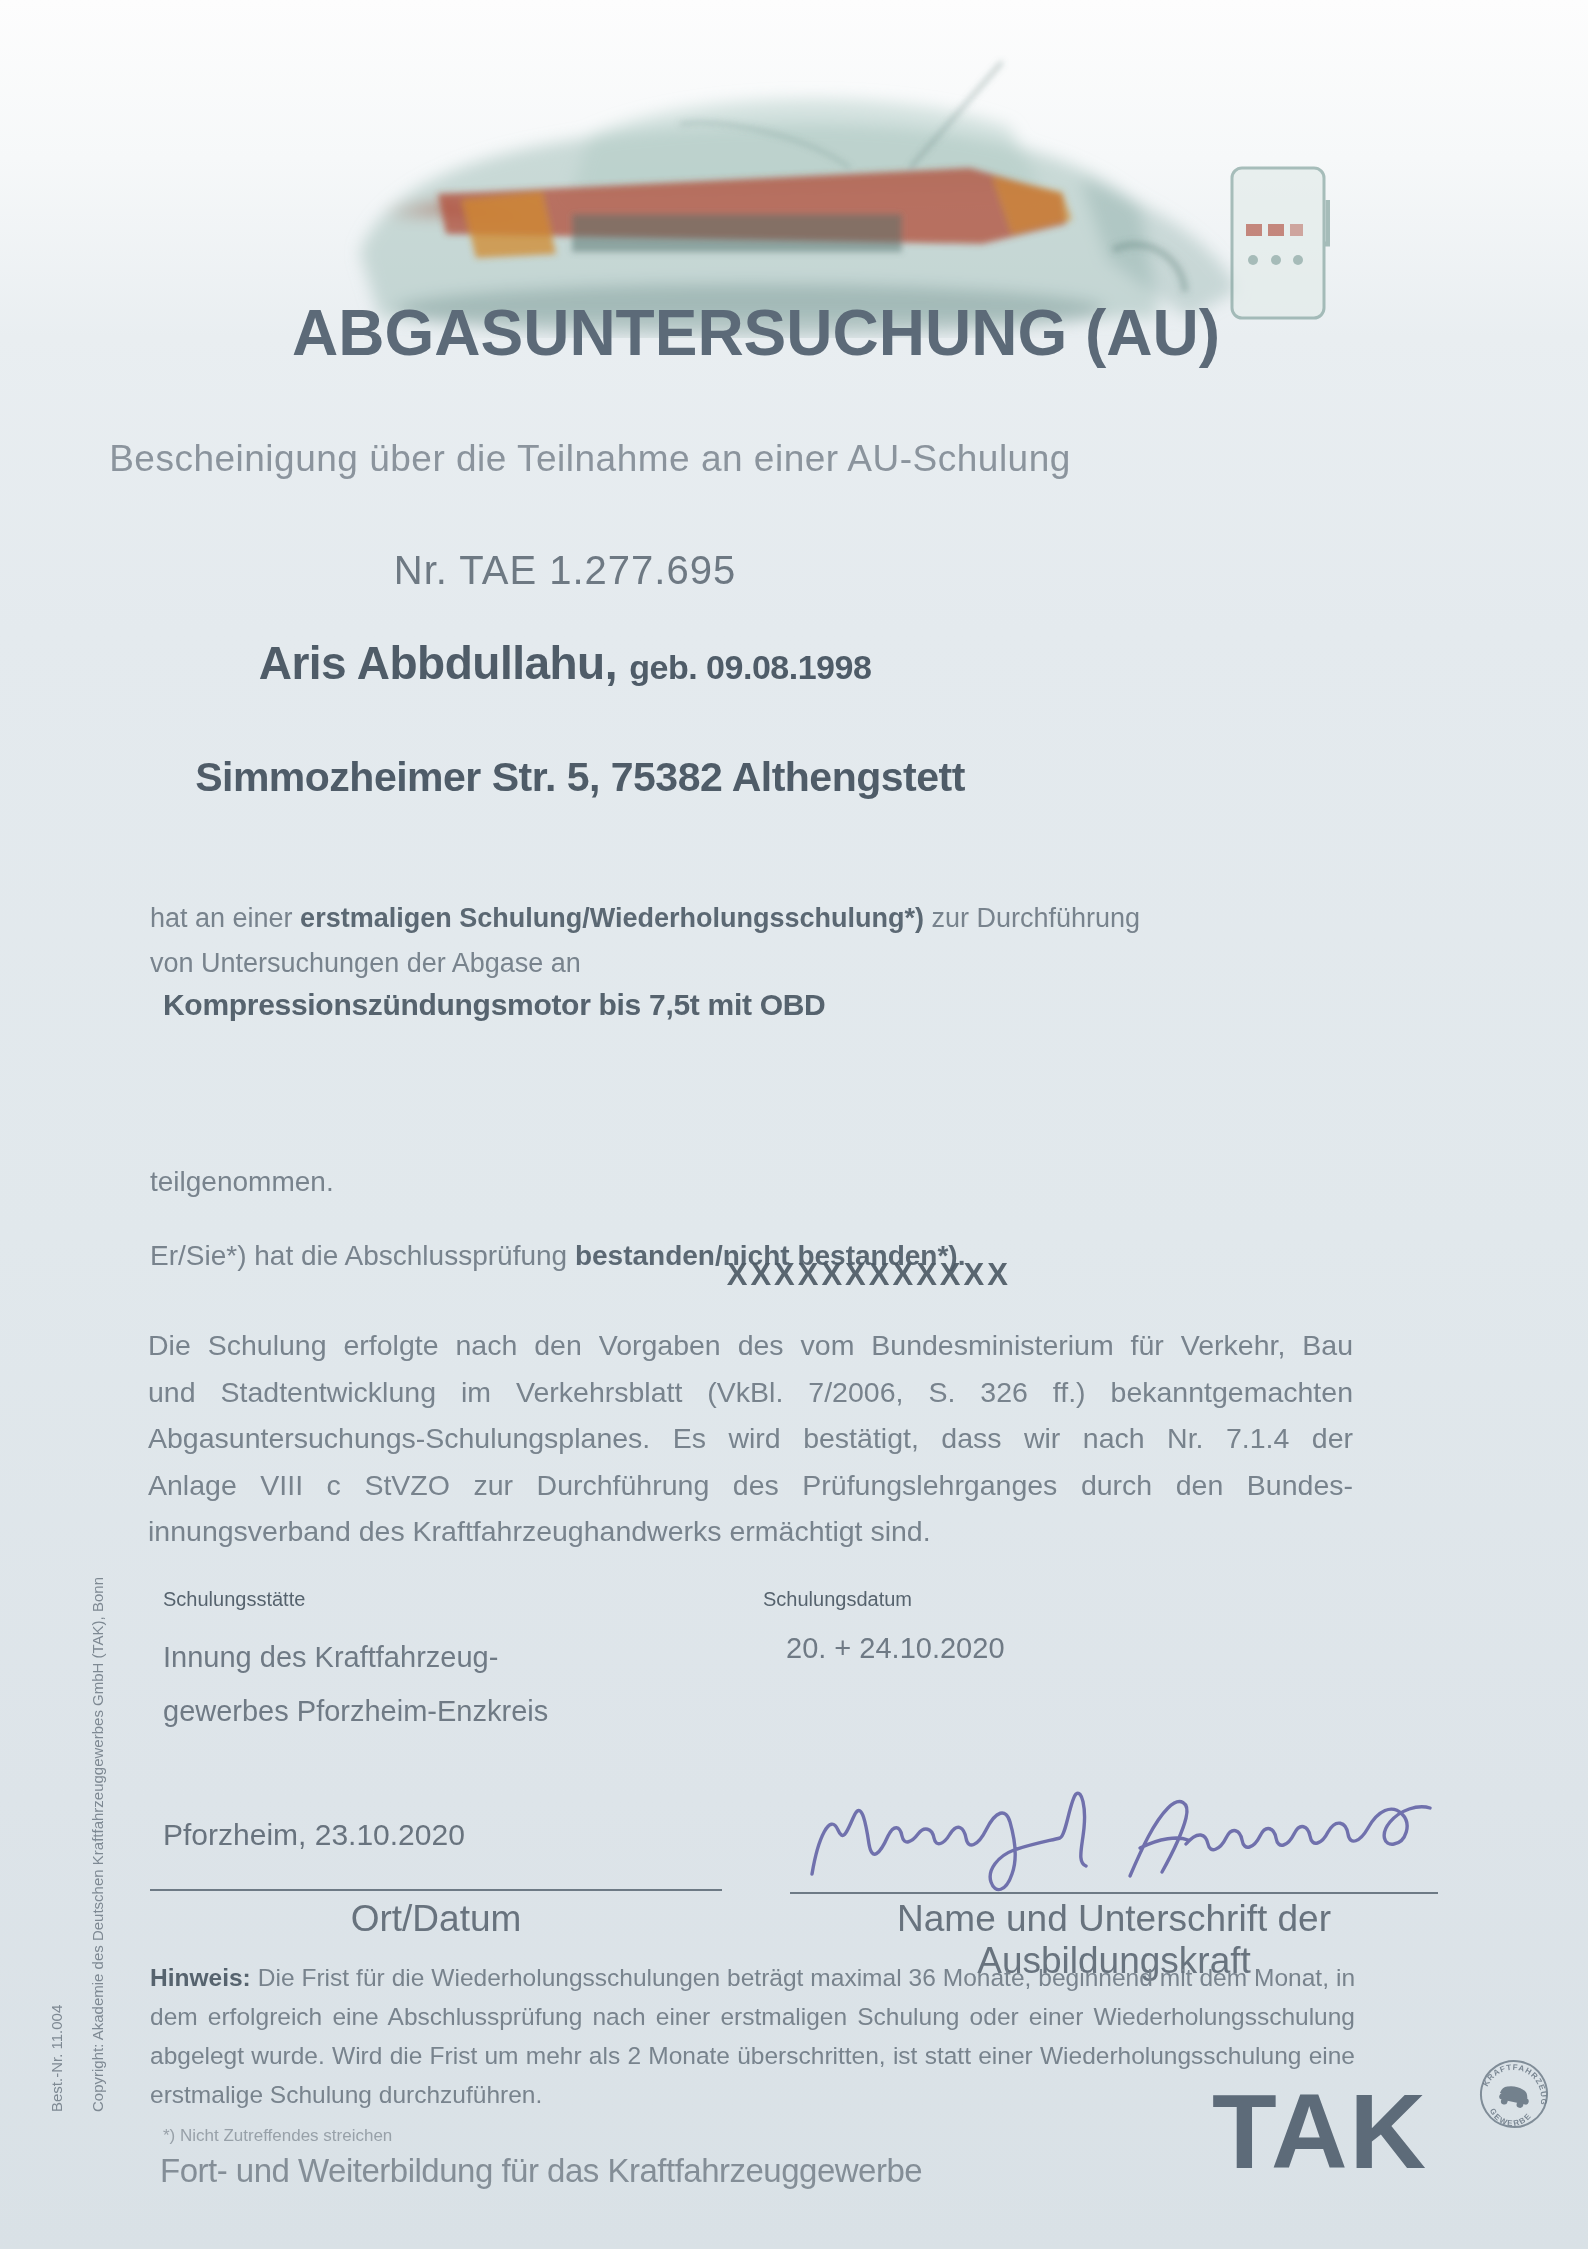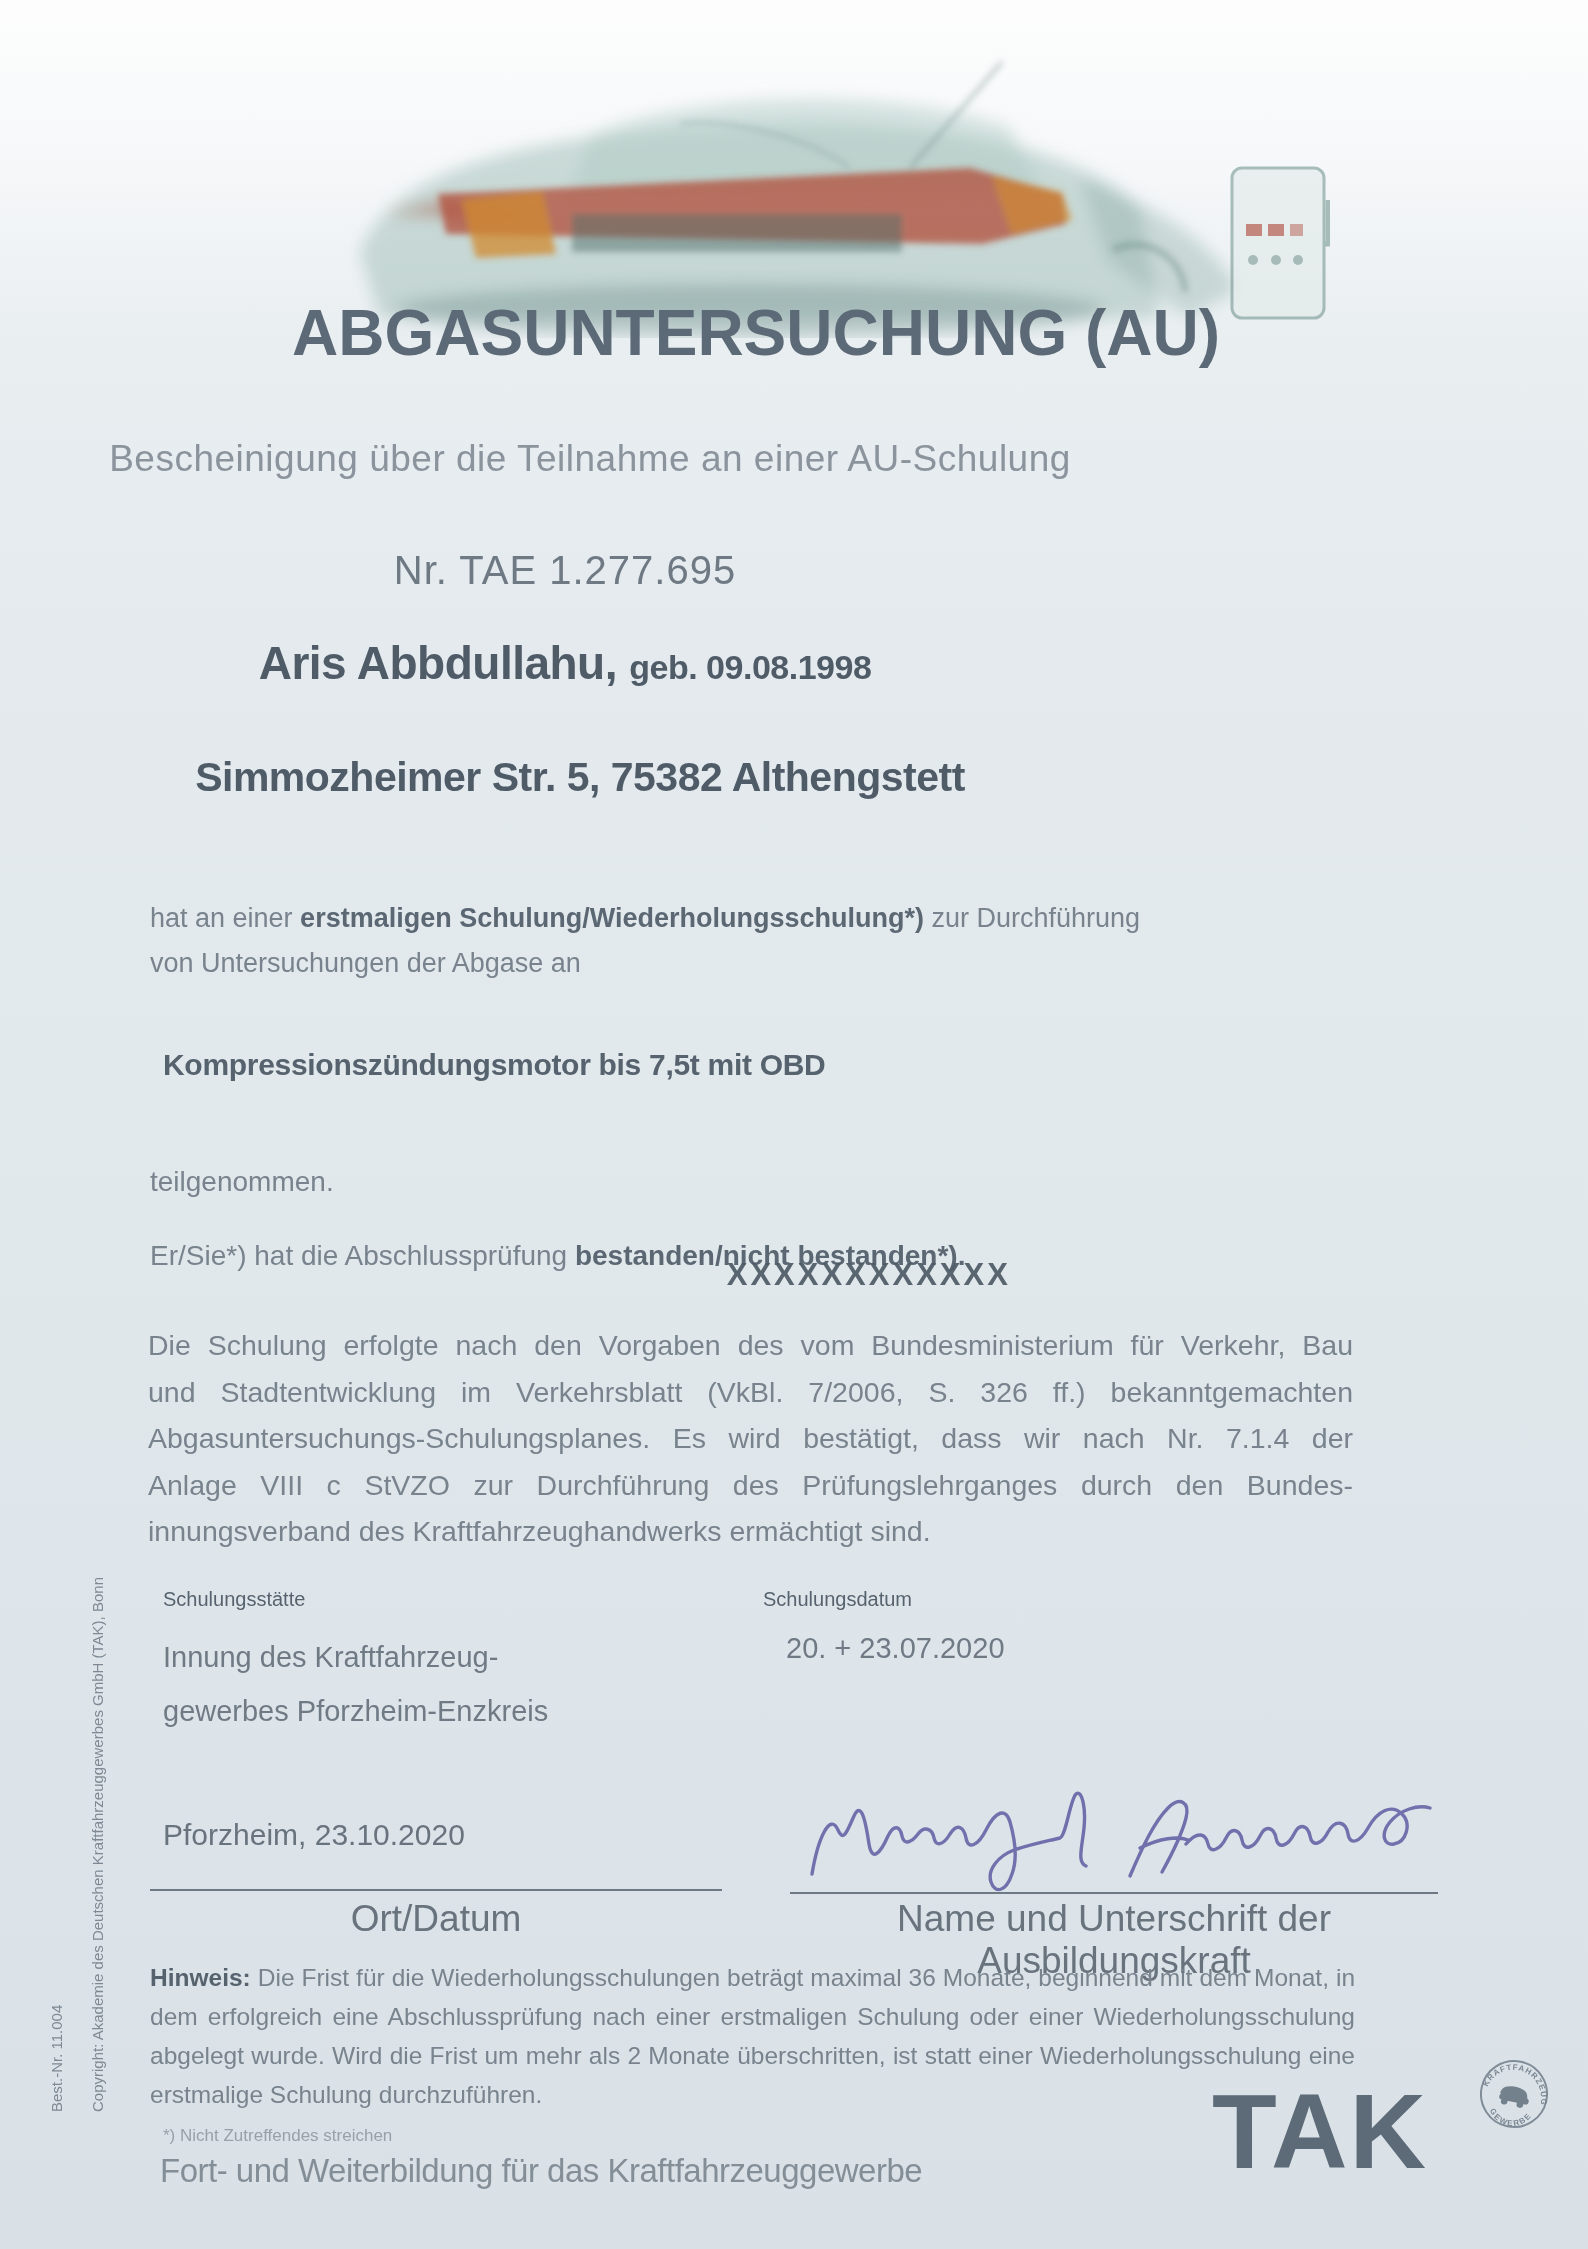--- a/index.html
+++ b/index.html
@@ -35,21 +35,21 @@
     font-size:46px;font-weight:bold;color:#4f5c68;letter-spacing:-0.5px;
   }
   .name-line .geb{font-size:34px;}
   .addr-line{
     left:0;top:754px;width:1160px;text-align:center;
     font-size:41px;font-weight:bold;color:#4f5c68;letter-spacing:-0.5px;
   }
   
   .bodytxt{font-size:27px;line-height:45px;color:#78838d;}
   .participation{left:150px;top:896px;width:1300px;}
-  .course{left:163px;top:1048px;font-size:30px;font-weight:bold;color:#56636e;letter-spacing:-0.3px;}
+  .course{left:163px;top:988px;font-size:30px;font-weight:bold;color:#56636e;letter-spacing:-0.3px;}
   .attended{left:150px;top:1166px;font-size:28px;color:#78838d;}
   .examline{left:150px;top:1240px;font-size:28px;color:#78838d;white-space:nowrap;}
   .crossed-wrap{position:relative;display:inline-block;}
   .xrow{
     position:absolute;left:4px;top:17px;
     font-weight:bold;font-size:31px;letter-spacing:3px;color:#4e5b66;opacity:.92;
   }
   .legal{left:148px;top:1322px;width:1205px;font-size:28.5px;line-height:46.5px;color:#78838d;}
   .jline{text-align:justify;text-align-last:justify;}
   .jlast{text-align:left;}
@@ -162,21 +162,21 @@
     <div class="jline">Anlage VIII c StVZO zur Durchführung des Prüfungslehrganges durch den Bundes-</div>
     <div class="jlast">innungsverband des Kraftfahrzeughandwerks ermächtigt sind.</div>
   </div>
 
   <div class="abs lbl site-label">Schulungsstätte</div>
   <div class="abs site-lines">
     <div>Innung des Kraftfahrzeug-</div>
     <div>gewerbes Pforzheim-Enzkreis</div>
   </div>
   <div class="abs lbl date-label">Schulungsdatum</div>
-  <div class="abs date-value">20. + 23.07.2020</div>
+  <div class="abs date-value">20. + 24.10.2020</div>
 
   <div class="abs place-date">Pforzheim, 23.10.2020</div>
 
   <svg class="signature-svg" viewBox="0 0 650 120" aria-hidden="true">
     <g fill="none" stroke="#6161a4" stroke-width="3.4" stroke-linecap="round" opacity="0.88">
       <path d="M12,96 C18,60 30,34 38,52 C44,66 48,50 55,36 C62,24 66,46 69,66 C72,84 80,76 88,58 C94,46 100,48 102,58 C104,68 112,64 118,56 C124,48 132,50 134,60 C136,70 144,66 150,56 C158,44 164,50 166,60 C168,72 178,68 186,52 C196,32 206,30 210,44 C214,58 218,80 212,96 C206,114 195,116 191,104 C187,92 198,78 214,72 C232,66 248,63 260,60 C266,58 270,22 276,16 C282,11 286,30 284,50 C282,70 277,84 286,88"></path>
       <path d="M330,98 C342,70 354,44 368,30 C380,18 390,24 386,40 C382,56 372,76 362,94 M340,70 C360,60 378,58 388,62"></path>
       <path d="M386,66 C398,52 406,56 408,66 C410,76 420,72 426,60 C432,48 440,52 442,62 C444,74 454,70 460,58 C466,46 474,50 476,60 C478,72 488,68 494,56 C500,44 508,48 510,58 C512,70 522,66 528,54 C536,40 546,44 548,56 C550,68 560,64 568,50 C578,32 592,26 602,36 C612,46 606,64 594,66 C584,68 580,56 590,44 C600,32 618,26 630,30"></path>
     </g>
   </svg>

